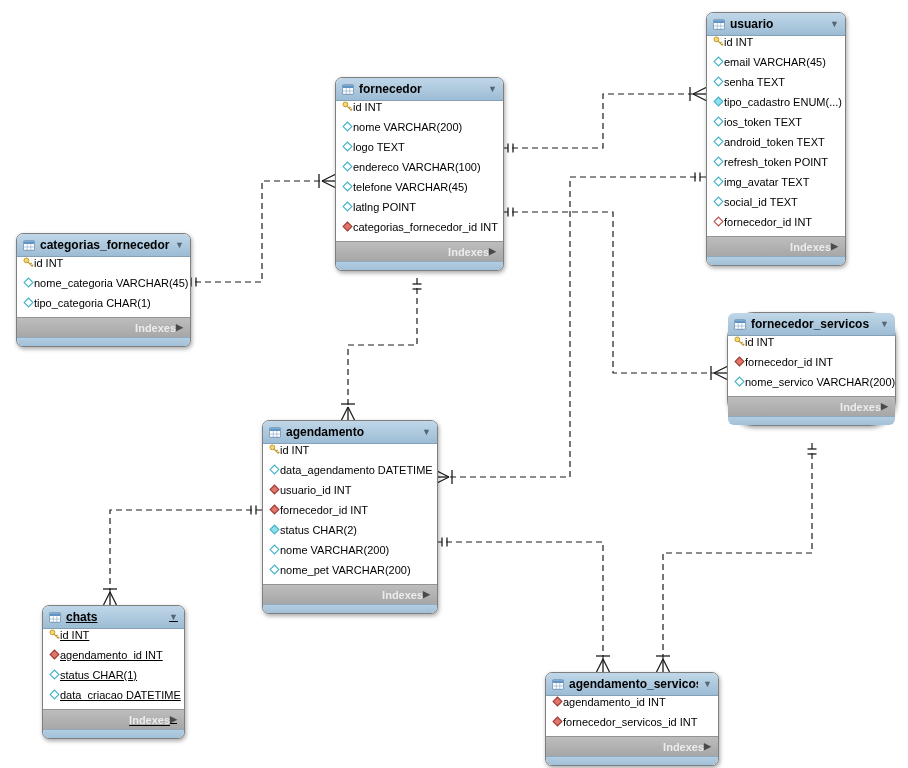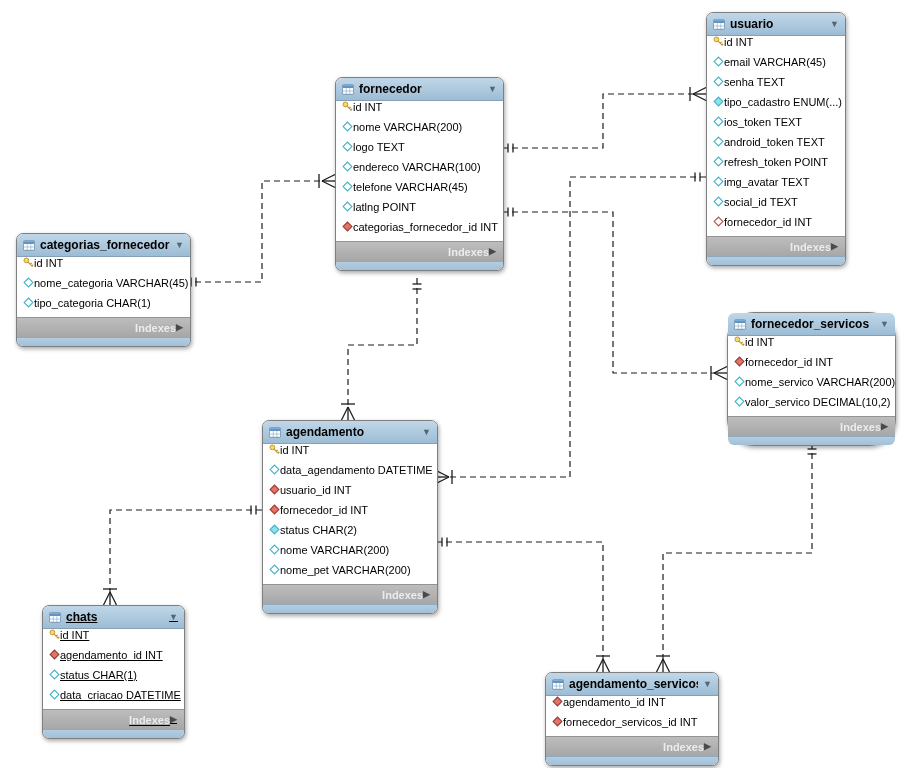--- a/index.html
+++ b/index.html
@@ -367,28 +367,20 @@
             <span>fornecedor_id INT</span>
           </div>
           <div class="t-row">
             <span class="icon">
               <svg width="11" height="11" viewBox="0 0 11 11">
                 <rect x="2.4" y="2.4" width="6.2" height="6.2" transform="rotate(45 5.5 5.5)" fill="#ffffff" stroke="#45b5c9" stroke-width="1.1"></rect>
               </svg>
             </span>
             <span>nome_servico VARCHAR(200)</span>
           </div>
-          <div class="t-row">
-            <span class="icon">
-              <svg width="11" height="11" viewBox="0 0 11 11">
-                <rect x="2.4" y="2.4" width="6.2" height="6.2" transform="rotate(45 5.5 5.5)" fill="#ffffff" stroke="#45b5c9" stroke-width="1.1"></rect>
-              </svg>
-            </span>
-            <span>valor_servico DECIMAL(10,2)</span>
-          </div>
         </div>
         <div class="t-footer">
           <span>Indexes</span>
           <span class="f-arrow">▶</span>
         </div>
         <div class="t-strip"></div>
       </div>
       <div class="table" style="left: 262px; top: 420px; width: 174px;">
         <div class="t-header">
           <span class="icon">

